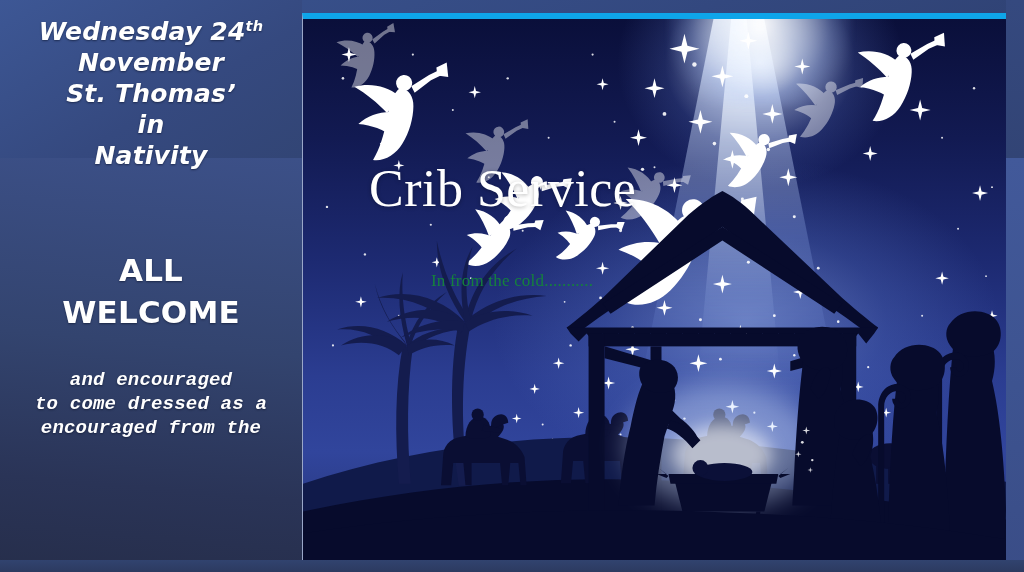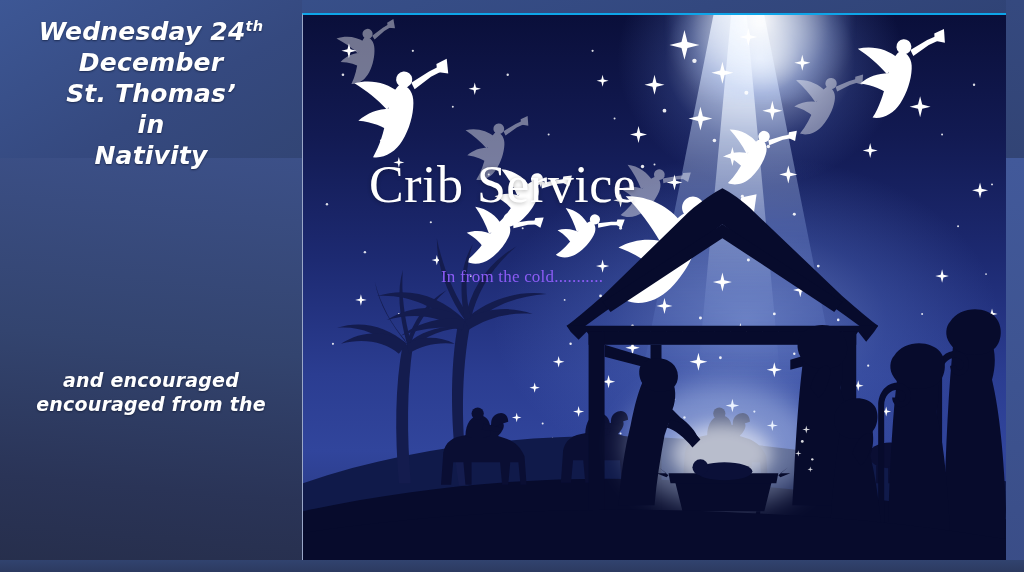--- a/index.html
+++ b/index.html
@@ -96,33 +96,34 @@
     line-height: 42px;
     font-style: normal;
   }
   .welcome-block .line { display: block; }
   .note-block {
     position: absolute;
     left: 0; top: 368px;
     width: 302px;
     font-size: 19px;
     line-height: 24px;
+    font-family: Liberation Mono, monospace;
   }
   .note-block .line { display: block; white-space: nowrap; }
 
   
   .picture {
     position: absolute;
     left: 302px;
     top: 13px;
     width: 704px;
     height: 547px;
     overflow: hidden;
     background: #0b1038;
-    border-top: 2px solid #0ea5e9;
+    border-top: 6px solid #0ea5e9;
     border-left: 1px solid #9aa7c8;
     box-sizing: border-box;
     z-index: 5;
   }
   .pic-inner { position: absolute; inset: 0; overflow: hidden; }
 
   
   .sky {
     position: absolute; inset: 0;
     background:
@@ -175,25 +176,25 @@
     top: 140px;
     font-family: "Liberation Serif", "DejaVu Serif", serif;
     font-size: 52px;
     color: #ffffff;
     letter-spacing: .5px;
     z-index: 9;
     text-shadow: 0 1px 4px rgba(0,0,0,.30);
   }
   .pic-subtitle {
     position: absolute;
-    left: 138px;
+    left: 128px;
     top: 252px;
     font-family: "Liberation Serif", "DejaVu Serif", serif;
     font-size: 17px;
-    color: #8b5cf6;
+    color: #15803d;
     letter-spacing: .2px;
     z-index: 9;
   }
 
   svg.layer { position: absolute; inset: 0; width: 100%; height: 100%; display: block; }
   .fig { fill: #0a0e33; }
   .fig-soft { fill: #101a4a; }
   .palm { fill: #141c4e; }
   .stable { fill: #070b2c; }
   .star-w { fill: #ffffff; }
@@ -209,29 +210,34 @@
   <div class="bg-band-left-top"></div>
   <div class="bg-band-left-bottom"></div>
   <div class="bg-band-right-top"></div>
   <div class="bg-band-right-bottom"></div>
   <div class="bg-strip-bottom"></div>
 
   <div class="left-col">
 
     <div class="when-block handwrite">
       <span class="line"><span>Wednesday 24</span><span class="sup">th</span></span>
-      <span class="line">December</span>
+      <span class="line">November</span>
       <span class="line">St. Thomas’</span>
       <span class="line">in</span>
       <span class="line">Nativity</span>
     </div>
 
+    <div class="welcome-block handwrite">
+      <span class="line">ALL</span>
+      <span class="line">WELCOME</span>
+    </div>
 
     <div class="note-block handwrite">
       <span class="line">and encouraged</span>
+      <span class="line">to come dressed as a</span>
       <span class="line">encouraged from the</span>
     </div>
   </div>
 
   <div class="picture">
     <div class="pic-inner">
 
       <div class="sky"></div>
       <div class="beam"></div>
       <div class="beam2"></div>

